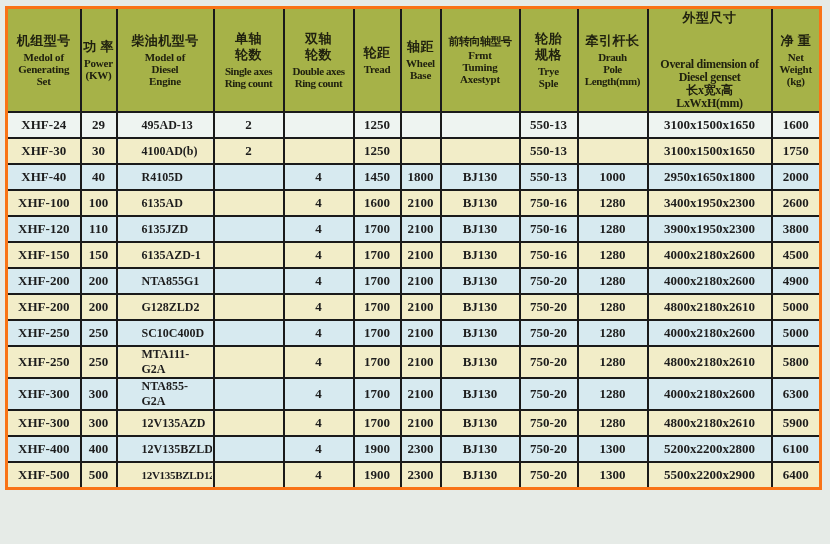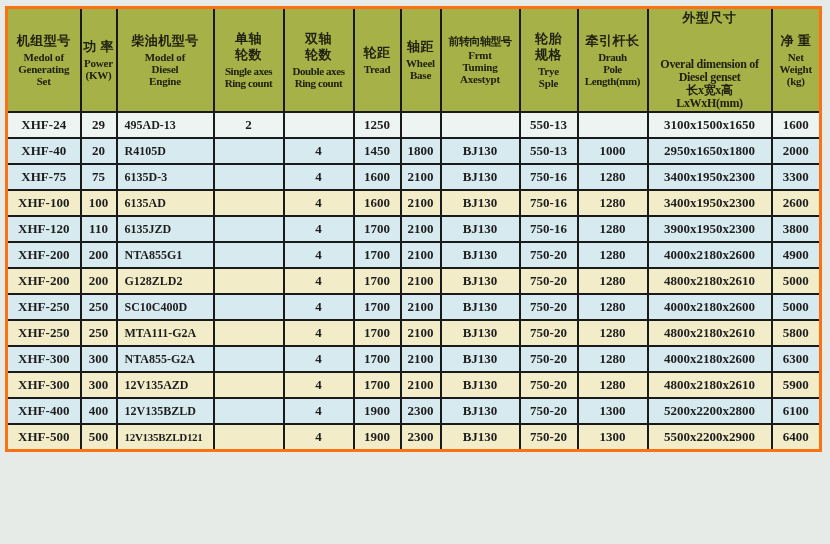--- a/index.html
+++ b/index.html
@@ -67,22 +67,23 @@
   th:nth-child(10) .en, th:nth-child(4) .en, th:nth-child(5) .en { letter-spacing: -0.4px; }
   tbody tr { height: 26px; }
   td {
     font-size: 13px;
     font-weight: 700;
     color: var(--text-color);
     padding: 0 2px;
   }
   td.engine-cell {
     text-align: left;
-    padding-left: 7px;
+    padding-left: 24px;
     font-size: 12px;
+    border-radius: 8px;
   }
   tbody tr:last-child td.engine-cell { font-size: 11px; letter-spacing: -0.3px; }
   tr.row-first td { background: var(--row-first); }
   tr.row-blue td { background: var(--row-blue); }
   tr.row-yellow td { background: var(--row-yellow); }
 </style>
 </head>
 <body>
 
 <div class="table-wrap">
@@ -182,48 +183,48 @@
           <td>2</td>
           <td></td>
           <td>1250</td>
           <td></td>
           <td></td>
           <td>550-13</td>
           <td></td>
           <td>3100x1500x1650</td>
           <td>1600</td>
         </tr>
+        <tr class="row-yellow">
+          <td>XHF-30</td>
+          <td>30</td>
+          <td class="engine-cell">4100AD(b)</td>
+          <td>2</td>
+          <td></td>
+          <td>1250</td>
+          <td></td>
+          <td></td>
+          <td>550-13</td>
+          <td></td>
+          <td>3100x1500x1650</td>
+          <td>1750</td>
+        </tr>
         <tr class="row-blue">
           <td>XHF-40</td>
-          <td>20</td>
+          <td>40</td>
           <td class="engine-cell">R4105D</td>
           <td></td>
           <td>4</td>
           <td>1450</td>
           <td>1800</td>
           <td>BJ130</td>
           <td>550-13</td>
           <td>1000</td>
           <td>2950x1650x1800</td>
           <td>2000</td>
         </tr>
-        <tr class="row-blue">
-          <td>XHF-75</td>
-          <td>75</td>
-          <td class="engine-cell">6135D-3</td>
-          <td></td>
-          <td>4</td>
-          <td>1600</td>
-          <td>2100</td>
-          <td>BJ130</td>
-          <td>750-16</td>
-          <td>1280</td>
-          <td>3400x1950x2300</td>
-          <td>3300</td>
-        </tr>
         <tr class="row-yellow">
           <td>XHF-100</td>
           <td>100</td>
           <td class="engine-cell">6135AD</td>
           <td></td>
           <td>4</td>
           <td>1600</td>
           <td>2100</td>
           <td>BJ130</td>
           <td>750-16</td>
@@ -237,20 +238,34 @@
           <td class="engine-cell">6135JZD</td>
           <td></td>
           <td>4</td>
           <td>1700</td>
           <td>2100</td>
           <td>BJ130</td>
           <td>750-16</td>
           <td>1280</td>
           <td>3900x1950x2300</td>
           <td>3800</td>
+        </tr>
+        <tr class="row-yellow">
+          <td>XHF-150</td>
+          <td>150</td>
+          <td class="engine-cell">6135AZD-1</td>
+          <td></td>
+          <td>4</td>
+          <td>1700</td>
+          <td>2100</td>
+          <td>BJ130</td>
+          <td>750-16</td>
+          <td>1280</td>
+          <td>4000x2180x2600</td>
+          <td>4500</td>
         </tr>
         <tr class="row-blue">
           <td>XHF-200</td>
           <td>200</td>
           <td class="engine-cell">NTA855G1</td>
           <td></td>
           <td>4</td>
           <td>1700</td>
           <td>2100</td>
           <td>BJ130</td>

